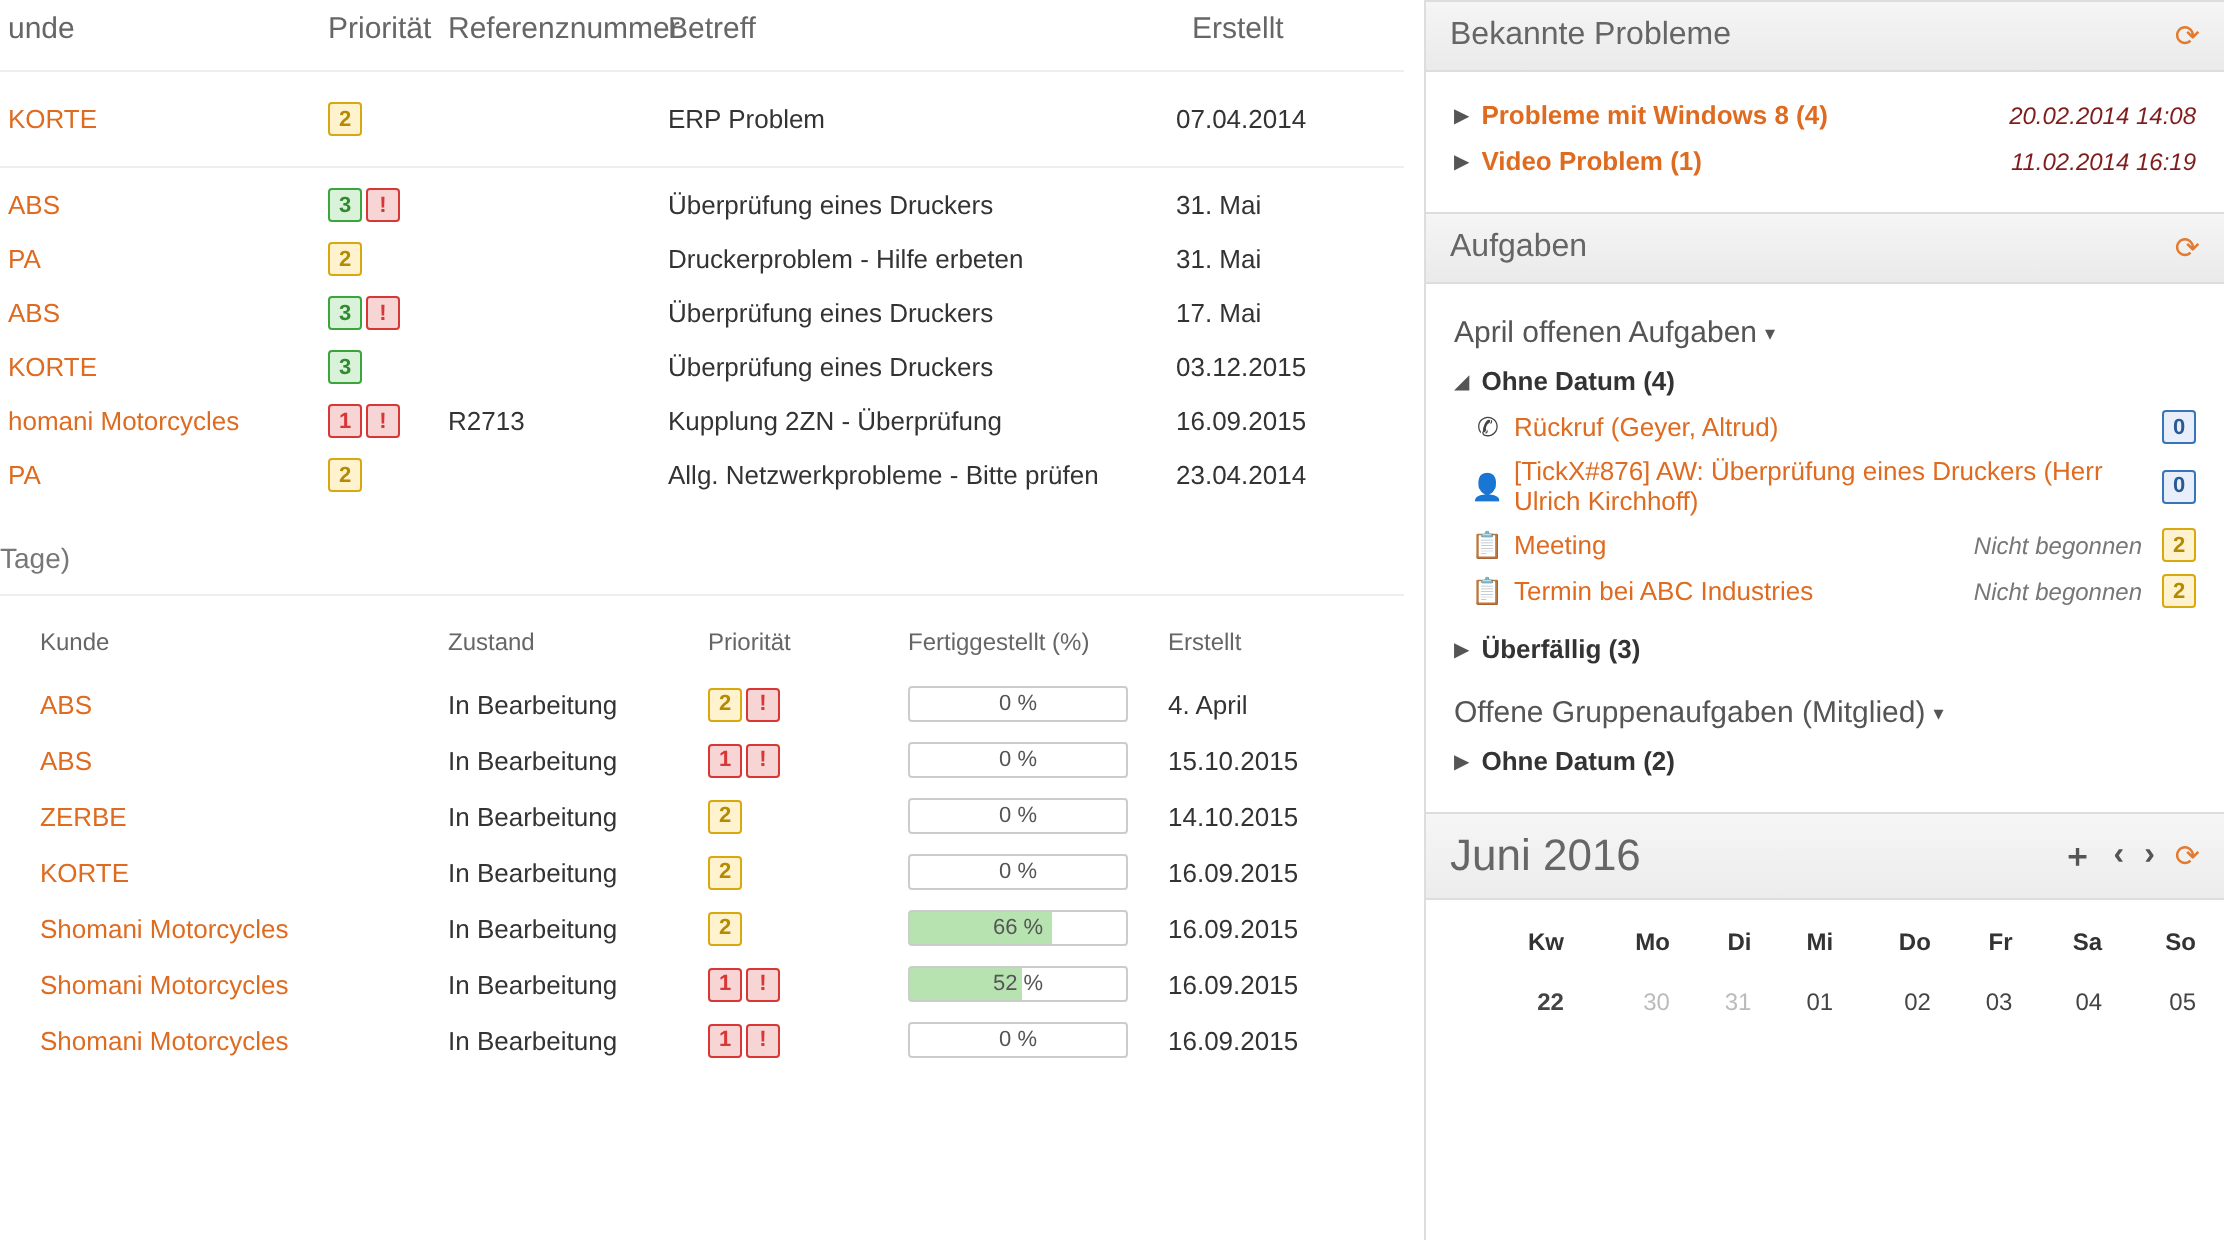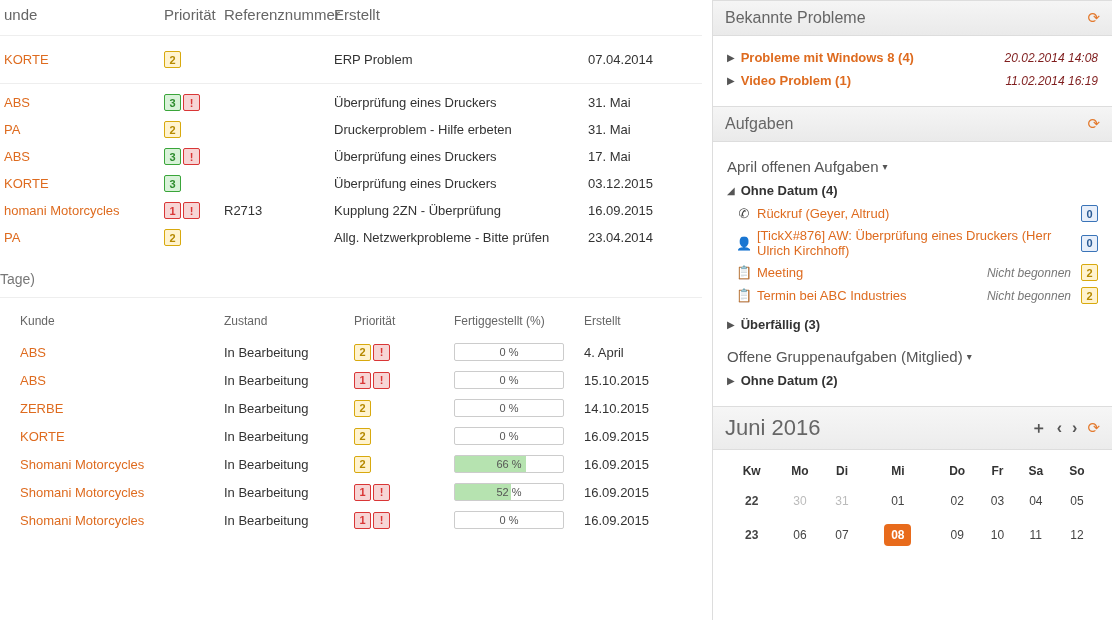--- a/index.html
+++ b/index.html
@@ -49,37 +49,38 @@
   .task-row .l span.txt { overflow:hidden; }
   .icon { width:14px; display:inline-flex; justify-content:center; color:#444; font-size:13px;}
   .status-txt { color:#777; font-style:italic; font-size:12px; margin-right:6px;}
   .group-h { font-size:15px; color:#555; margin:12px 0 4px 0; display:flex; align-items:center; gap:4px; cursor:pointer;}
   
   .cal-head { display:flex; align-items:center; justify-content:space-between; padding:8px 12px; background: linear-gradient(#f6f6f6,#ececec); border-top:1px solid #ddd; border-bottom:1px solid #ddd; }
   .cal-title { color:#666; font-size:22px; font-weight:300;}
   .cal-ctrl { display:flex; gap:10px; color:#555; font-size:16px; align-items:center;}
   .cal-ctrl span { cursor:pointer; }
   .cal-grid { width:100%; border-collapse:collapse; margin-top:6px;}
-  .cal-grid th, .cal-grid td { text-align:center; padding:8px 0; font-size:12px; color:#444;}
+  .cal-grid th, .cal-grid td { text-align:right; padding:8px 0; font-size:12px; color:#444;}
   .cal-grid th { font-weight:bold; color:#333;}
   .cal-grid td.dim { color:#bbb; }
   .cal-grid td .today { display:inline-block; background:#e86b1c; color:#fff; border-radius:4px; padding:4px 7px; font-weight:bold;}
   .kw { font-weight:bold; color:#333;}
 </style>
 </head>
 <body>
 
 <div class="app">
 
   <div class="left">
 
     <div class="thead-row">
       <div class="col-head c-kunde">unde</div>
       <div class="col-head c-prio">Priorität</div>
       <div class="col-head c-ref">Referenznummer</div>
+      <div class="col-head c-betreff">Betreff</div>
       <div class="col-head c-erstellt">Erstellt</div>
     </div>
     <div id="top-table-body">
     <div class="trow ">
       <div class="c-kunde"><span class="link">KORTE</span></div>
       <div class="c-prio">
             <span class="badge p2">2</span>
           </div>
       <div class="c-ref"></div>
       <div class="c-betreff">ERP Problem</div>
@@ -384,27 +385,17 @@
     <tr>
       <td class="kw">22</td>
       <td class="dim">30</td>
               <td class="dim">31</td>
               <td class="">01</td>
               <td class="">02</td>
               <td class="">03</td>
               <td class="">04</td>
               <td class="">05</td>
     </tr>
-    <tr>
-      <td class="kw">23</td>
-      <td class="">06</td>
-              <td class="">07</td>
-              <td class=""><span class="today">08</span></td>
-              <td class="">09</td>
-              <td class="">10</td>
-              <td class="">11</td>
-              <td class="">12</td>
-    </tr>
           </tbody>
       </table>
     </div>
   </div>
 </div>
 
 </body></html>

